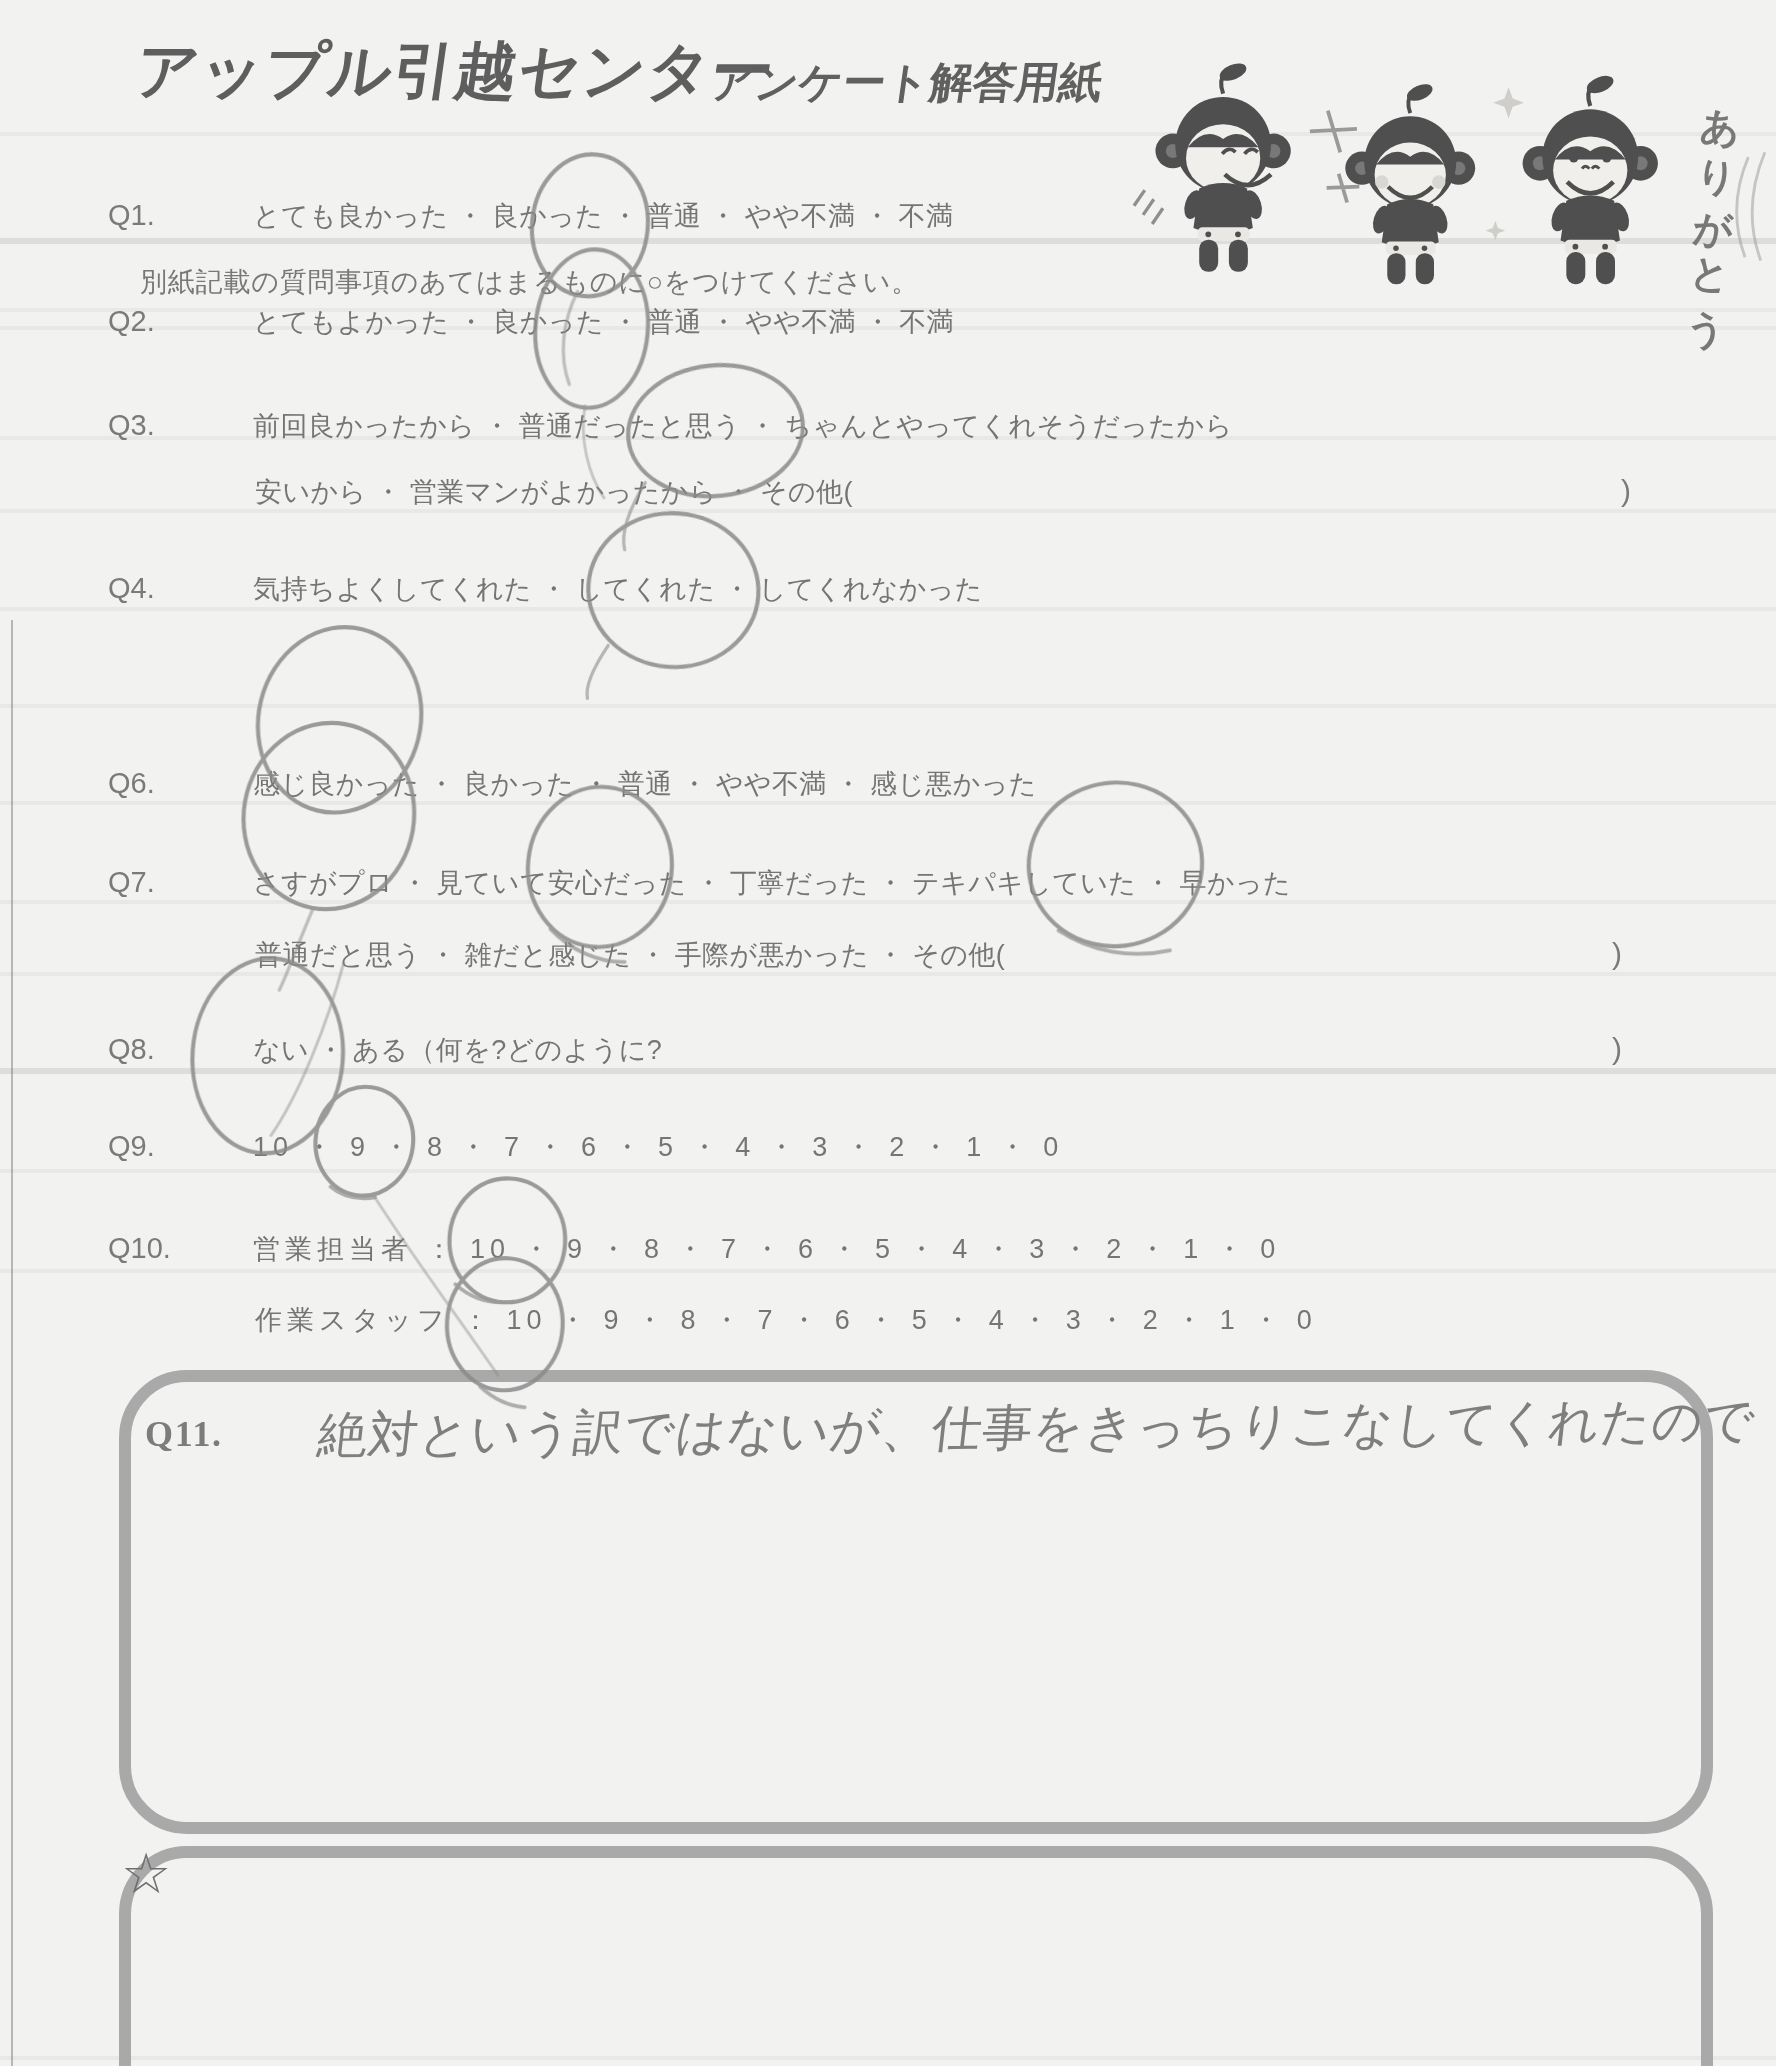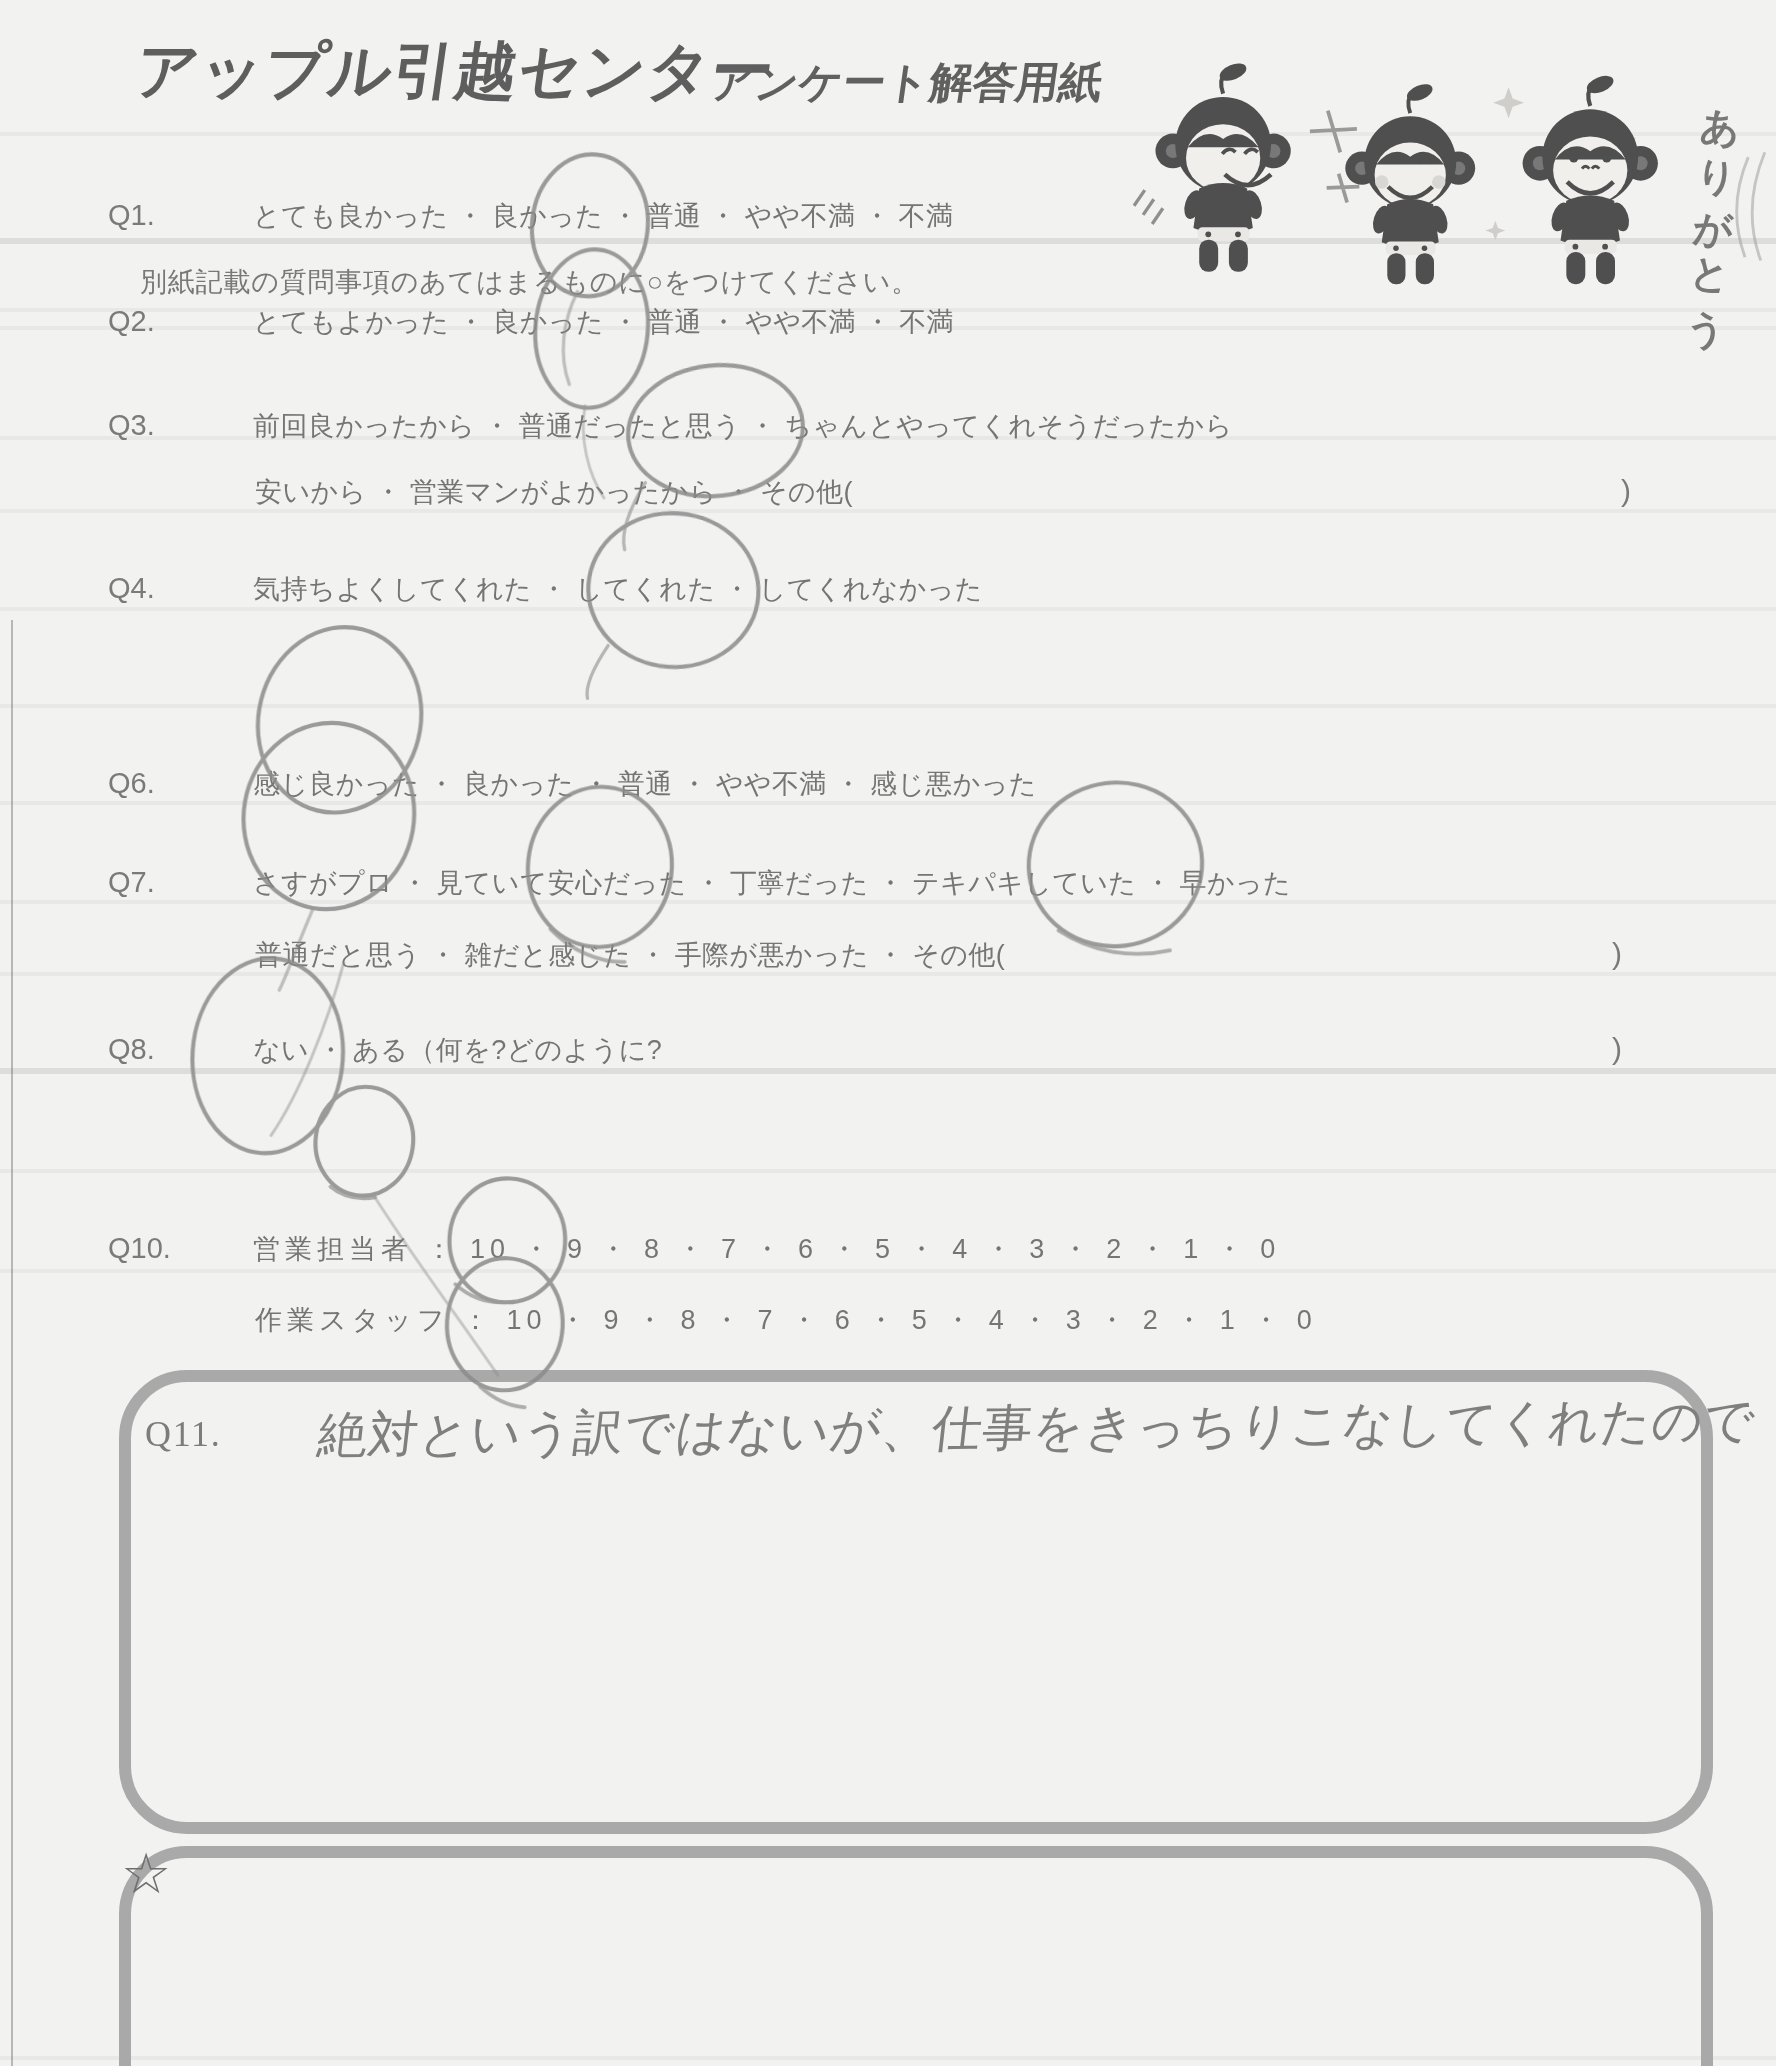--- a/index.html
+++ b/index.html
@@ -41,21 +41,21 @@
 
   
   .bigbox{
     position:absolute;left:119px;width:1570px;height:440px;
     border:12.4px solid #a9a9a9;border-radius:68px;
     background:transparent;
   }
   .q11-label{
     position:absolute;left:145px;top:1413px;
     font-family:"Liberation Serif", serif;
-    font-size:36px;color:#7c7c7c;letter-spacing:1.7px;
+    font-size:36px;color:#7c7c7c;letter-spacing:1.7px;font-weight:bold;
   }
   .q11-hand{
     position:absolute;left:318px;top:1395px;width:1372px;
     font-size:50px;color:#7f7f7f;letter-spacing:0.4px;
     transform:rotate(-0.6deg) skewX(-7deg);white-space:nowrap;
   }
   .star{
     position:absolute;left:121px;top:1846px;
     font-size:56px;color:#6f6f6f;line-height:1;z-index:4;
   }
@@ -167,20 +167,21 @@
   <div class="qrow" style="top:408px"><span class="qid">Q3.</span><span class="opts">前回良かったから ・ 普通だったと思う ・ ちゃんとやってくれそうだったから</span></div>
   <div class="qrow cont" style="top:474px"><span class="opts">安いから ・ 営業マンがよかったから ・ その他(</span></div>
   <span class="paren" style="left:1621px;top:474px">)</span>
   <div class="qrow" style="top:571px"><span class="qid">Q4.</span><span class="opts">気持ちよくしてくれた ・ してくれた ・ してくれなかった</span></div>
   <div class="qrow" style="top:766px"><span class="qid">Q6.</span><span class="opts">感じ良かった ・ 良かった ・ 普通 ・ やや不満 ・ 感じ悪かった</span></div>
   <div class="qrow" style="top:865px"><span class="qid">Q7.</span><span class="opts">さすがプロ ・ 見ていて安心だった ・ 丁寧だった ・ テキパキしていた ・ 早かった</span></div>
   <div class="qrow cont" style="top:937px"><span class="opts">普通だと思う ・ 雑だと感じた ・ 手際が悪かった ・ その他(</span></div>
   <span class="paren" style="left:1612px;top:937px">)</span>
   <div class="qrow" style="top:1032px"><span class="qid">Q8.</span><span class="opts">ない ・ ある（何を?どのように?</span></div>
   <span class="paren" style="left:1612px;top:1032px">)</span>
+  <div class="qrow" style="top:1129px"><span class="qid">Q9.</span><span class="opts numline">10 ・ 9 ・ 8 ・ 7 ・ 6 ・ 5 ・ 4 ・ 3 ・ 2 ・ 1 ・ 0</span></div>
   <div class="qrow" style="top:1231px"><span class="qid">Q10.</span><span class="opts numline">営業担当者 ： 10 ・ 9 ・ 8 ・ 7 ・ 6 ・ 5 ・ 4 ・ 3 ・ 2 ・ 1 ・ 0</span></div>
   <div class="qrow cont" style="top:1302px"><span class="opts numline">作業スタッフ ： 10 ・ 9 ・ 8 ・ 7 ・ 6 ・ 5 ・ 4 ・ 3 ・ 2 ・ 1 ・ 0</span></div>
 
   <div class="bigbox" style="top:1370px"></div>
   <div class="q11-label">Q11.</div>
   <div class="q11-hand">絶対という訳ではないが、仕事をきっちりこなしてくれたので</div>
 
   <div class="bigbox" style="top:1846px"></div>
   <div class="star">☆</div>
 

